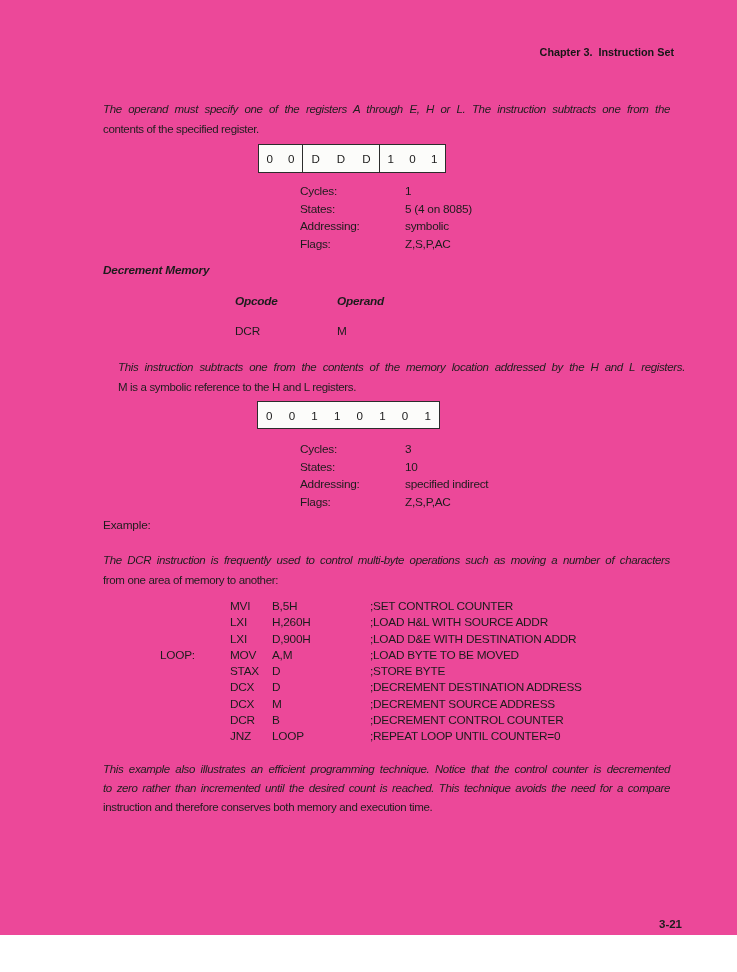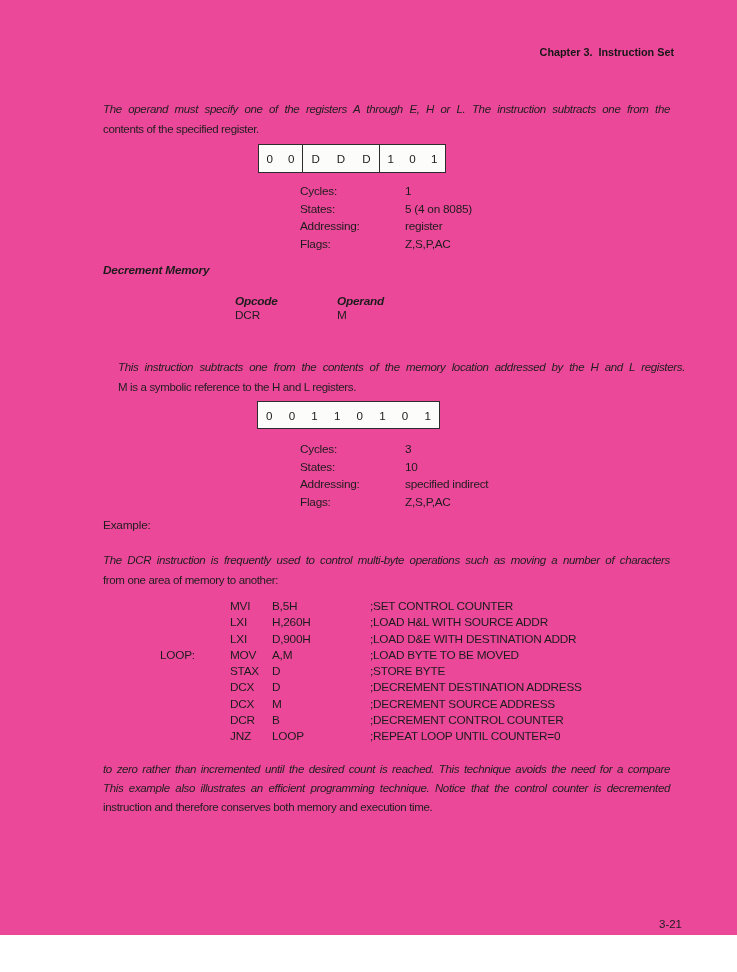--- a/index.html
+++ b/index.html
@@ -22,27 +22,27 @@
   .bit { font-size:11.6px; color:#1a1a1a; }
 
   .spec { font-size:11.8px; letter-spacing:-0.25px;margin-left:37px; }
   .spec .srow { display:flex; height:17.5px; }
   .spec .lbl { width:105px; }
   .spec .val { }
 
   .it { font-style:italic;font-weight:bold; }
   .sect-title { font-size:11.8px; letter-spacing:-0.2px; }
 
-  .optbl { display:grid; grid-template-columns:102px auto; row-gap:0;
+  .optbl { display:grid; grid-template-columns:102px auto; row-gap:16px;
            font-size:11.8px; letter-spacing:-0.2px; }
 
   .codes { font-size:11.8px; letter-spacing:-0.25px; }
   .codes .crow { display:grid; grid-template-columns:70px 42px 98px auto; height:16.3px; }
 
-  .pageno { font-size:11.5px; font-weight:normal; }
+  .pageno { font-size:11.5px; font-weight:bold; }
 </style>
 </head>
 <body>
 
 <div class="page">
 
   <div class="abs hdr" style="top:46px; right:63px;">Chapter 3.  Instruction Set</div>
 
   <div class="abs par" style="left:103px; top:100px;">
     <div class="jl">The operand must specify one of the registers A through E, H or L. The instruction subtracts one from the</div>
@@ -70,21 +70,21 @@
     <div class="srow">
       <span class="lbl">Cycles:</span>
       <span class="val">1</span>
     </div>
     <div class="srow">
       <span class="lbl">States:</span>
       <span class="val">5 (4 on 8085)</span>
     </div>
     <div class="srow">
       <span class="lbl">Addressing:</span>
-      <span class="val">register</span>
+      <span class="val">symbolic</span>
     </div>
     <div class="srow">
       <span class="lbl">Flags:</span>
       <span class="val">Z,S,P,AC</span>
     </div>
   </div>
 
   <div class="abs sect-title it" style="left:103px; top:263px;">Decrement Memory</div>
 
   <div class="abs optbl" style="left:235px; top:294px;">
@@ -189,20 +189,20 @@
     </div>
     <div class="crow">
       <span></span>
       <span>JNZ</span>
       <span>LOOP</span>
       <span>;REPEAT LOOP UNTIL COUNTER=0</span>
     </div>
   </div>
 
   <div class="abs par" style="left:103px; top:760px;">
+    <div class="jl" style="line-height:19px;">This example also illustrates an efficient programming technique. Notice that the control counter is decremented</div>
     <div class="jl" style="line-height:19px;">to zero rather than incremented until the desired count is reached. This technique avoids the need for a compare</div>
-    <div class="jl" style="line-height:19px;">This example also illustrates an efficient programming technique. Notice that the control counter is decremented</div>
     <div class="ll" style="line-height:19px;">instruction and therefore conserves both memory and execution time.</div>
   </div>
 
   <div class="abs pageno" style="left:659px; top:918px;">3-21</div>
 
 </div>
 
 </body></html>

